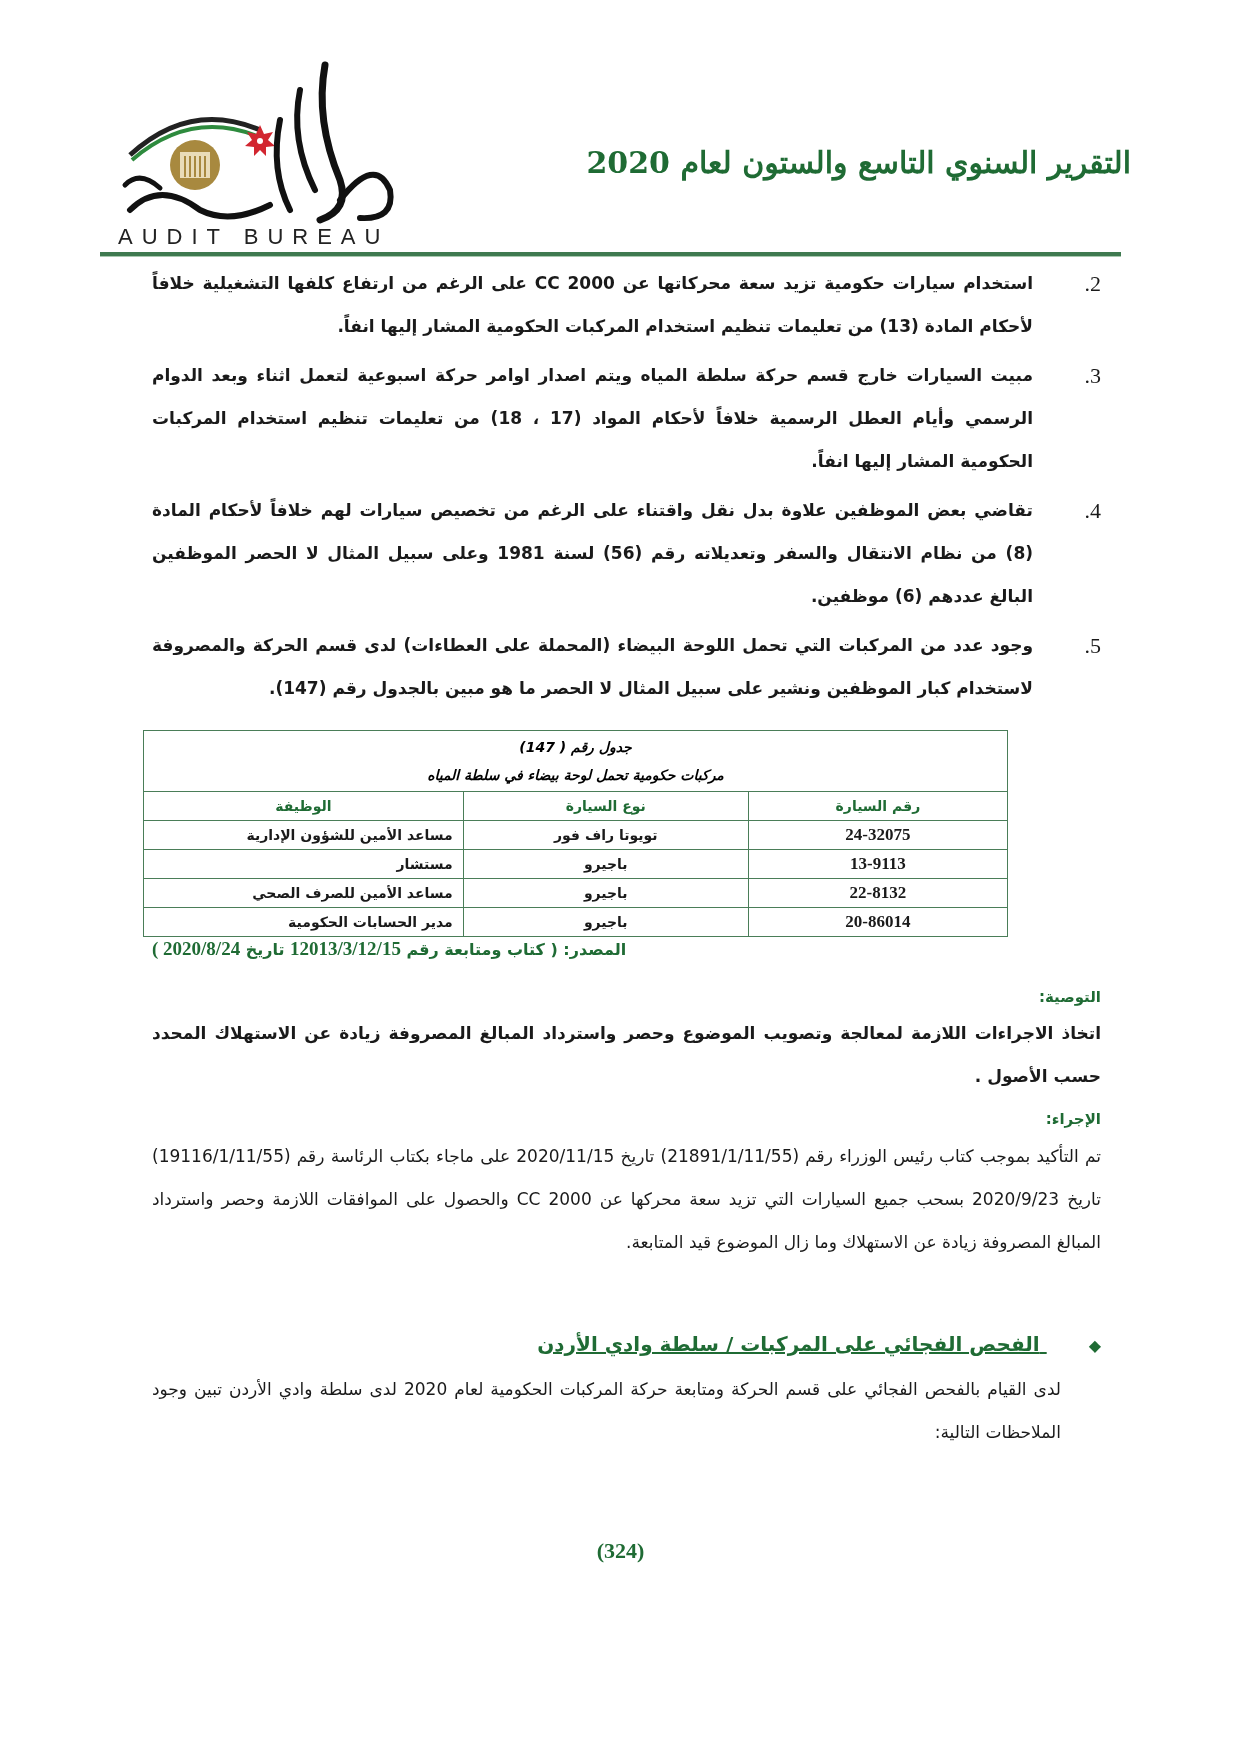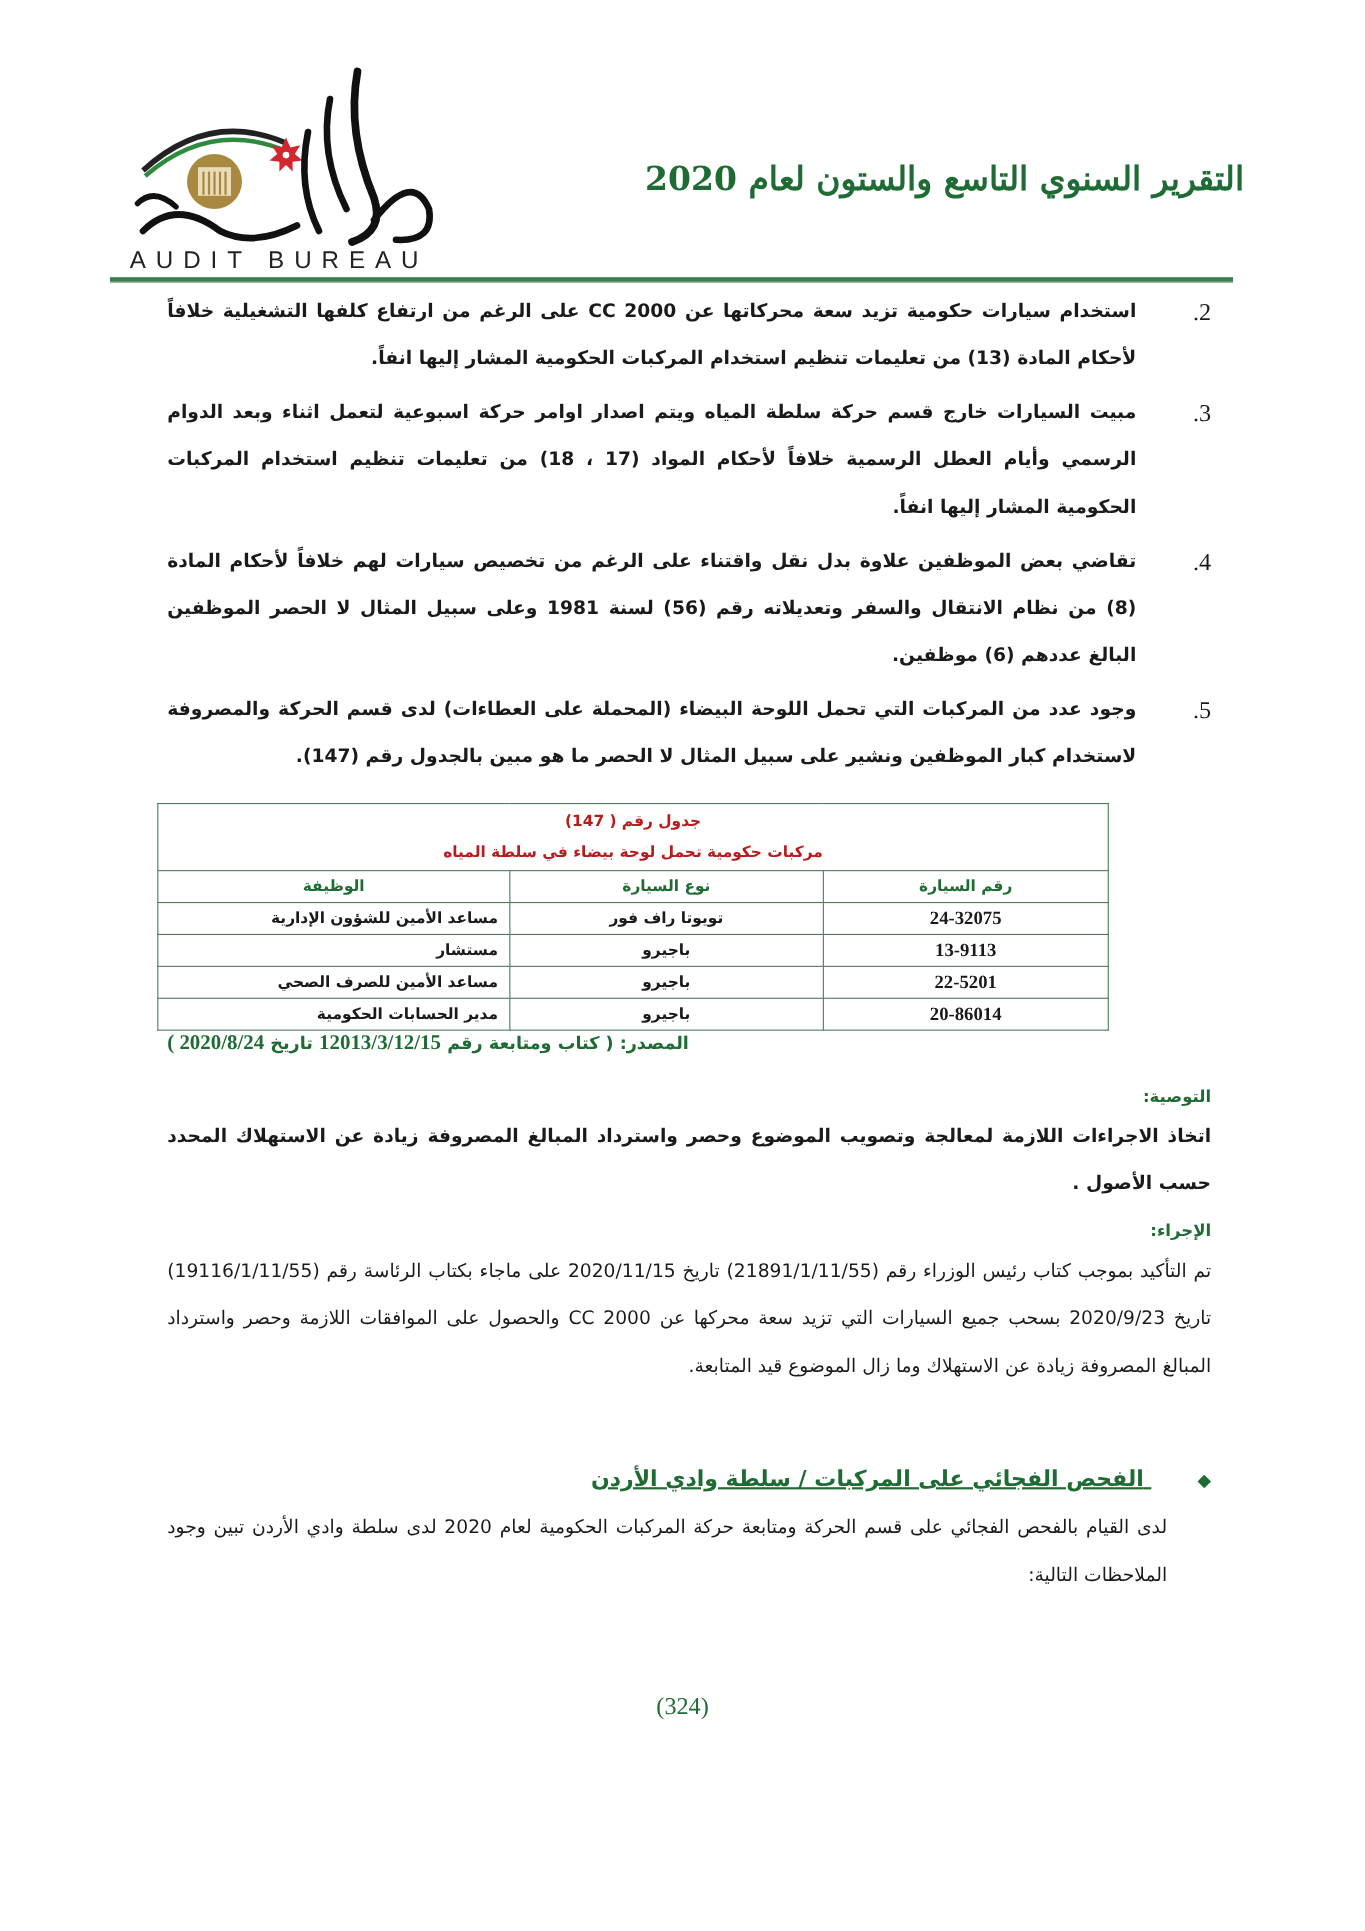--- a/index.html
+++ b/index.html
@@ -34,21 +34,21 @@
       font-size: 22px; direction: ltr; line-height: 43px;
     }
     .para {
       font-size: 17px; line-height: 43px; text-align: justify; font-weight: bold;
     }
 
     
     .table-wrap { position: absolute; top: 730px; left: 143px; width: 865px; }
     table.tbl { width: 100%; border-collapse: collapse; font-size: 14px; font-weight: bold; }
     .tbl td, .tbl th { border: 1.5px solid #4a7d58; padding: 2px 10px; height: 24px; }
-    .tbl .caption-cell { text-align: center; color: #b91c1c; line-height: 28px; height: 56px; }
+    .tbl .caption-cell { text-align: center; color: #000000; line-height: 28px; height: 56px; font-style: italic; }
     .tbl th { color: #1f6b34; }
     .tbl th.c-num, .tbl td.c-num { width: 30%; text-align: center; }
     .tbl th.c-type, .tbl td.c-type { width: 33%; text-align: center; }
     .tbl th.c-job, .tbl td.c-job { text-align: center; }
     .tbl td.c-job { text-align: right; }
     .tbl td.c-num { font-family: "Liberation Serif", serif; font-size: 17px; font-weight: bold; direction: ltr; }
 
     .source {
       position: absolute; top: 938px; left: 152px; font-size: 16px; font-weight: bold;
       color: #1f6b34; white-space: nowrap;
@@ -63,21 +63,21 @@
     .block .para.bold { font-weight: bold; }
 
     .bullet-heading {
       position: absolute; top: 1332px; right: 140px; font-size: 20px; font-weight: bold;
       color: #1f6b34; white-space: nowrap; text-decoration: underline;
     }
     .bullet-heading .diamond { display: inline-block; margin-left: 42px; font-size: 16px; color: #1f6b34; }
 
     .page-number {
       position: absolute; top: 1538px; left: 0; right: 0; text-align: center;
-      font-family: "Liberation Serif", serif; font-weight: normal; font-size: 22px; color: #1f6b34; direction: ltr;
+      font-family: "Liberation Serif", serif; font-weight: bold; font-size: 22px; color: #1f6b34; direction: ltr;
     }
   </style>
 </head>
 <body>
 
 <div class="page">
 
   <div class="header">
     <div class="logo">
       <svg width="300" height="170" viewBox="0 0 300 170">
@@ -148,21 +148,21 @@
         <td class="c-num">24-32075</td>
         <td class="c-type">تويوتا راف فور</td>
         <td class="c-job">مساعد الأمين للشؤون الإدارية</td>
       </tr>
       <tr>
         <td class="c-num">13-9113</td>
         <td class="c-type">باجيرو</td>
         <td class="c-job">مستشار</td>
       </tr>
       <tr>
-        <td class="c-num">22-5201</td>
+        <td class="c-num">22-8132</td>
         <td class="c-type">باجيرو</td>
         <td class="c-job">مساعد الأمين للصرف الصحي</td>
       </tr>
       <tr>
         <td class="c-num">20-86014</td>
         <td class="c-type">باجيرو</td>
         <td class="c-job">مدير الحسابات الحكومية</td>
       </tr>
     </tbody>
       </table>

